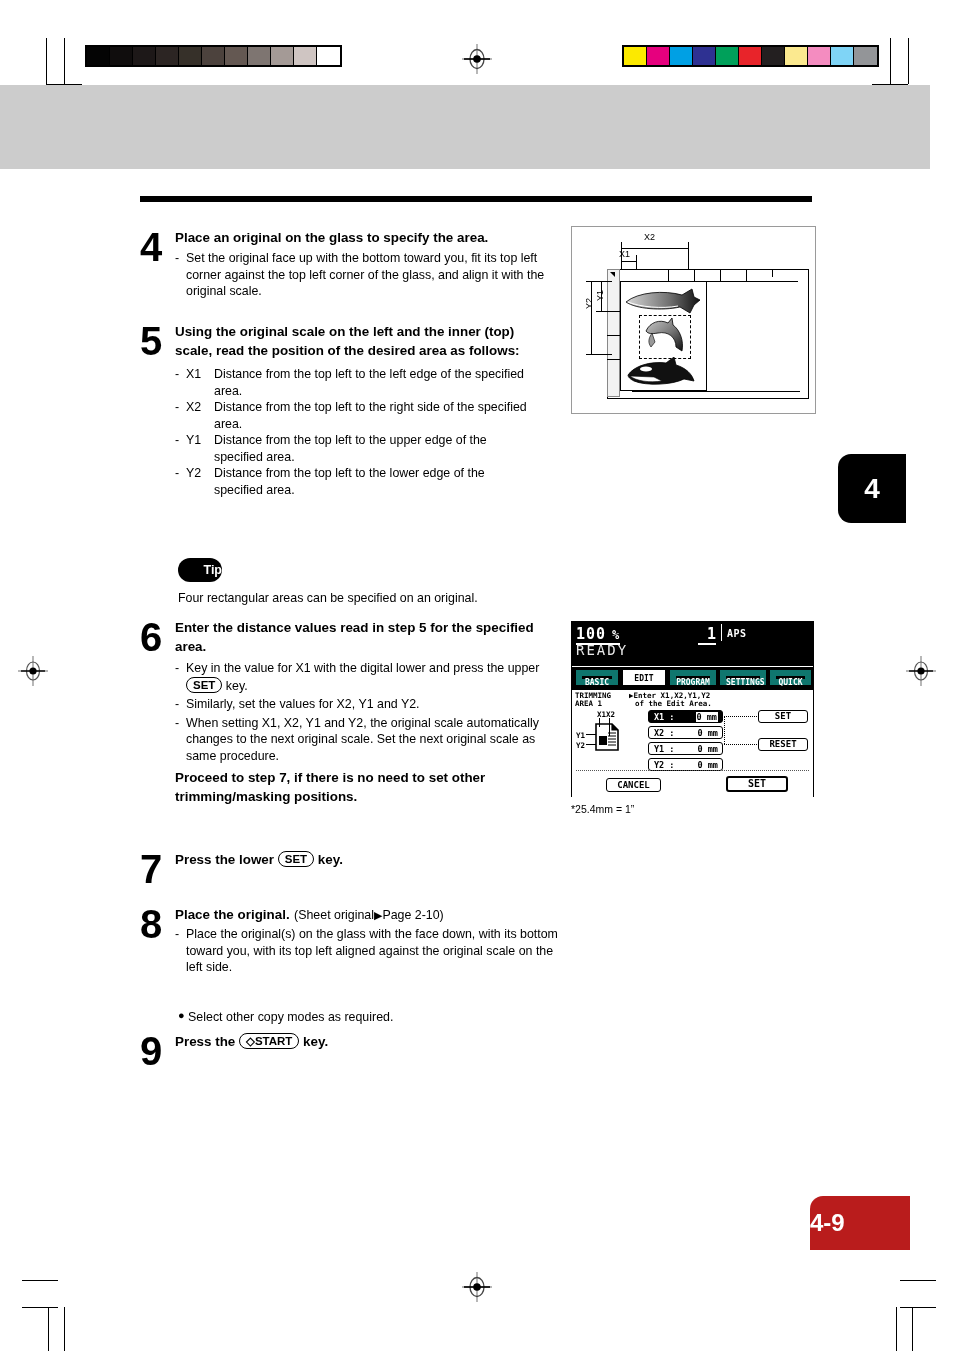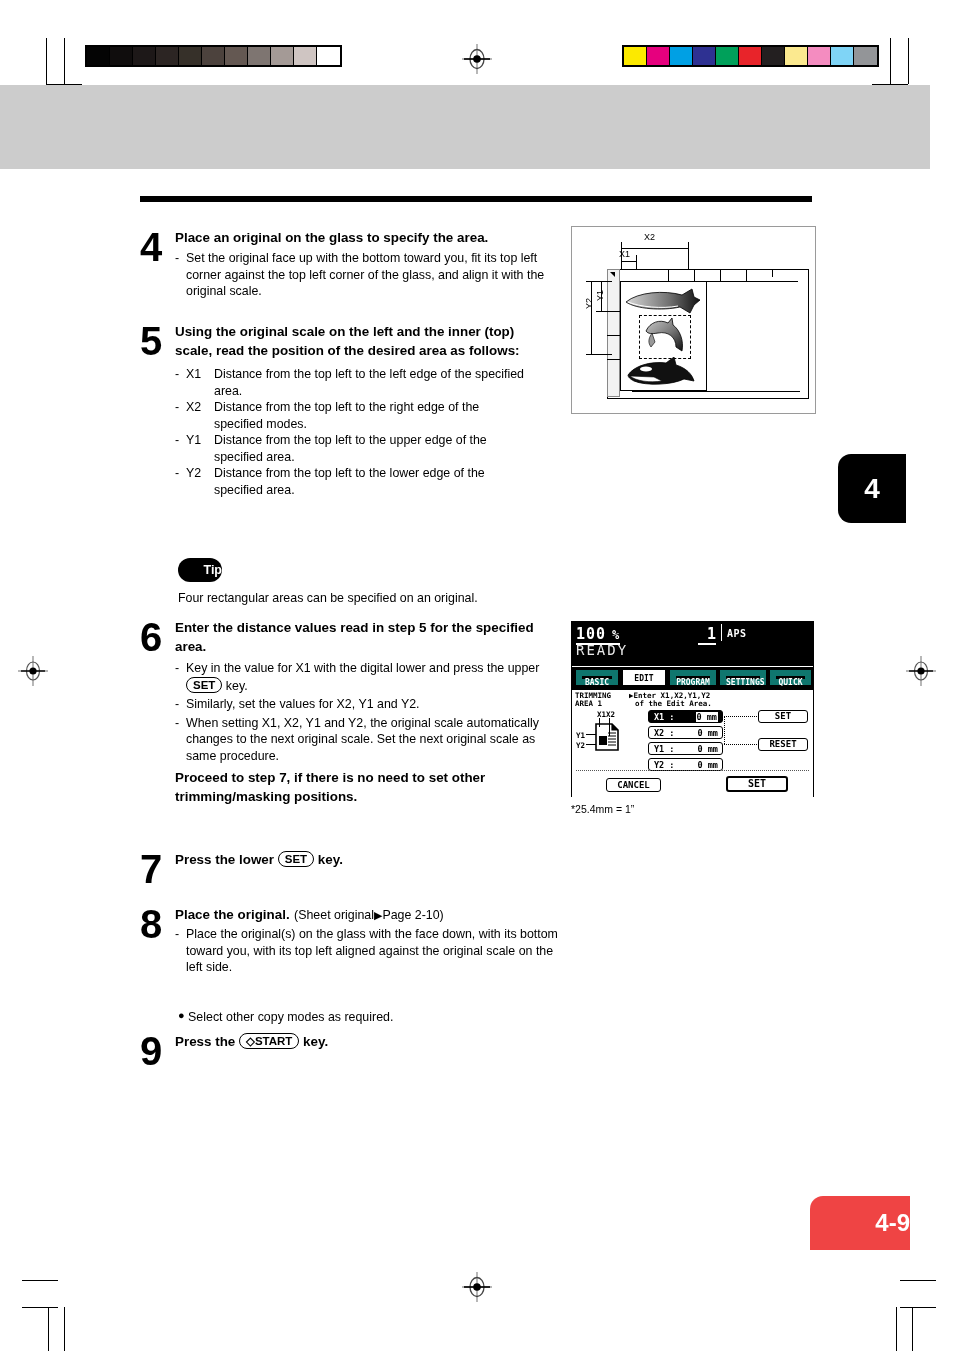--- a/index.html
+++ b/index.html
@@ -61,23 +61,23 @@
   .bullet-dot{font-size:11px;vertical-align:2px;}
 
   
   .chapter-tab{
     right:48px;top:454px;width:68px;height:69px;background:#000;color:#fff;
     border-top-left-radius:13px;border-bottom-left-radius:13px;
     font-weight:bold;font-size:28px;text-align:center;line-height:69px;
   }
   
   .page-tab{
-    right:44px;top:1196px;width:100px;height:54px;background:#ef4444;color:#fff;
+    right:44px;top:1196px;width:100px;height:54px;background:#b91c1c;color:#fff;
     border-top-left-radius:13px;
-    font-weight:bold;font-size:24px;text-align:right;line-height:54px;
+    font-weight:bold;font-size:24px;text-align:left;line-height:54px;
   }
 
   
   .diagram{
     left:571px;top:226px;width:243px;height:186px;
     border:1px solid #9a9a9a;background:#fff;
   }
   .dg{position:absolute;}
   .dl{background:#000;}
 
@@ -245,21 +245,21 @@
 <div class="step" style="left:140px;top:322px;width:400px;">
   <div class="num" style="left:0;top:0;">5</div>
   <div class="head" style="margin-left:35px;width:376px;">Using the original scale on the left and the inner (top) scale, read the position of the desired area as follows:</div>
   <div class="body" style="margin-left:35px;margin-top:6px;width:376px;">
     <div class="defn">
       <span class="d">-</span>
       <span class="lbl">X1</span><span class="txt">Distance from the top left to the left edge of the specified area.</span>
     </div>
     <div class="defn">
       <span class="d">-</span>
-      <span class="lbl">X2</span><span class="txt">Distance from the top left to the right edge of the specified modes.</span>
+      <span class="lbl">X2</span><span class="txt">Distance from the top left to the right side of the specified area.</span>
     </div>
     <div class="defn">
       <span class="d">-</span>
       <span class="lbl">Y1</span><span class="txt">Distance from the top left to the upper edge of the specified area.</span>
     </div>
     <div class="defn">
       <span class="d">-</span>
       <span class="lbl">Y2</span><span class="txt">Distance from the top left to the lower edge of the specified area.</span>
     </div>
   </div>

